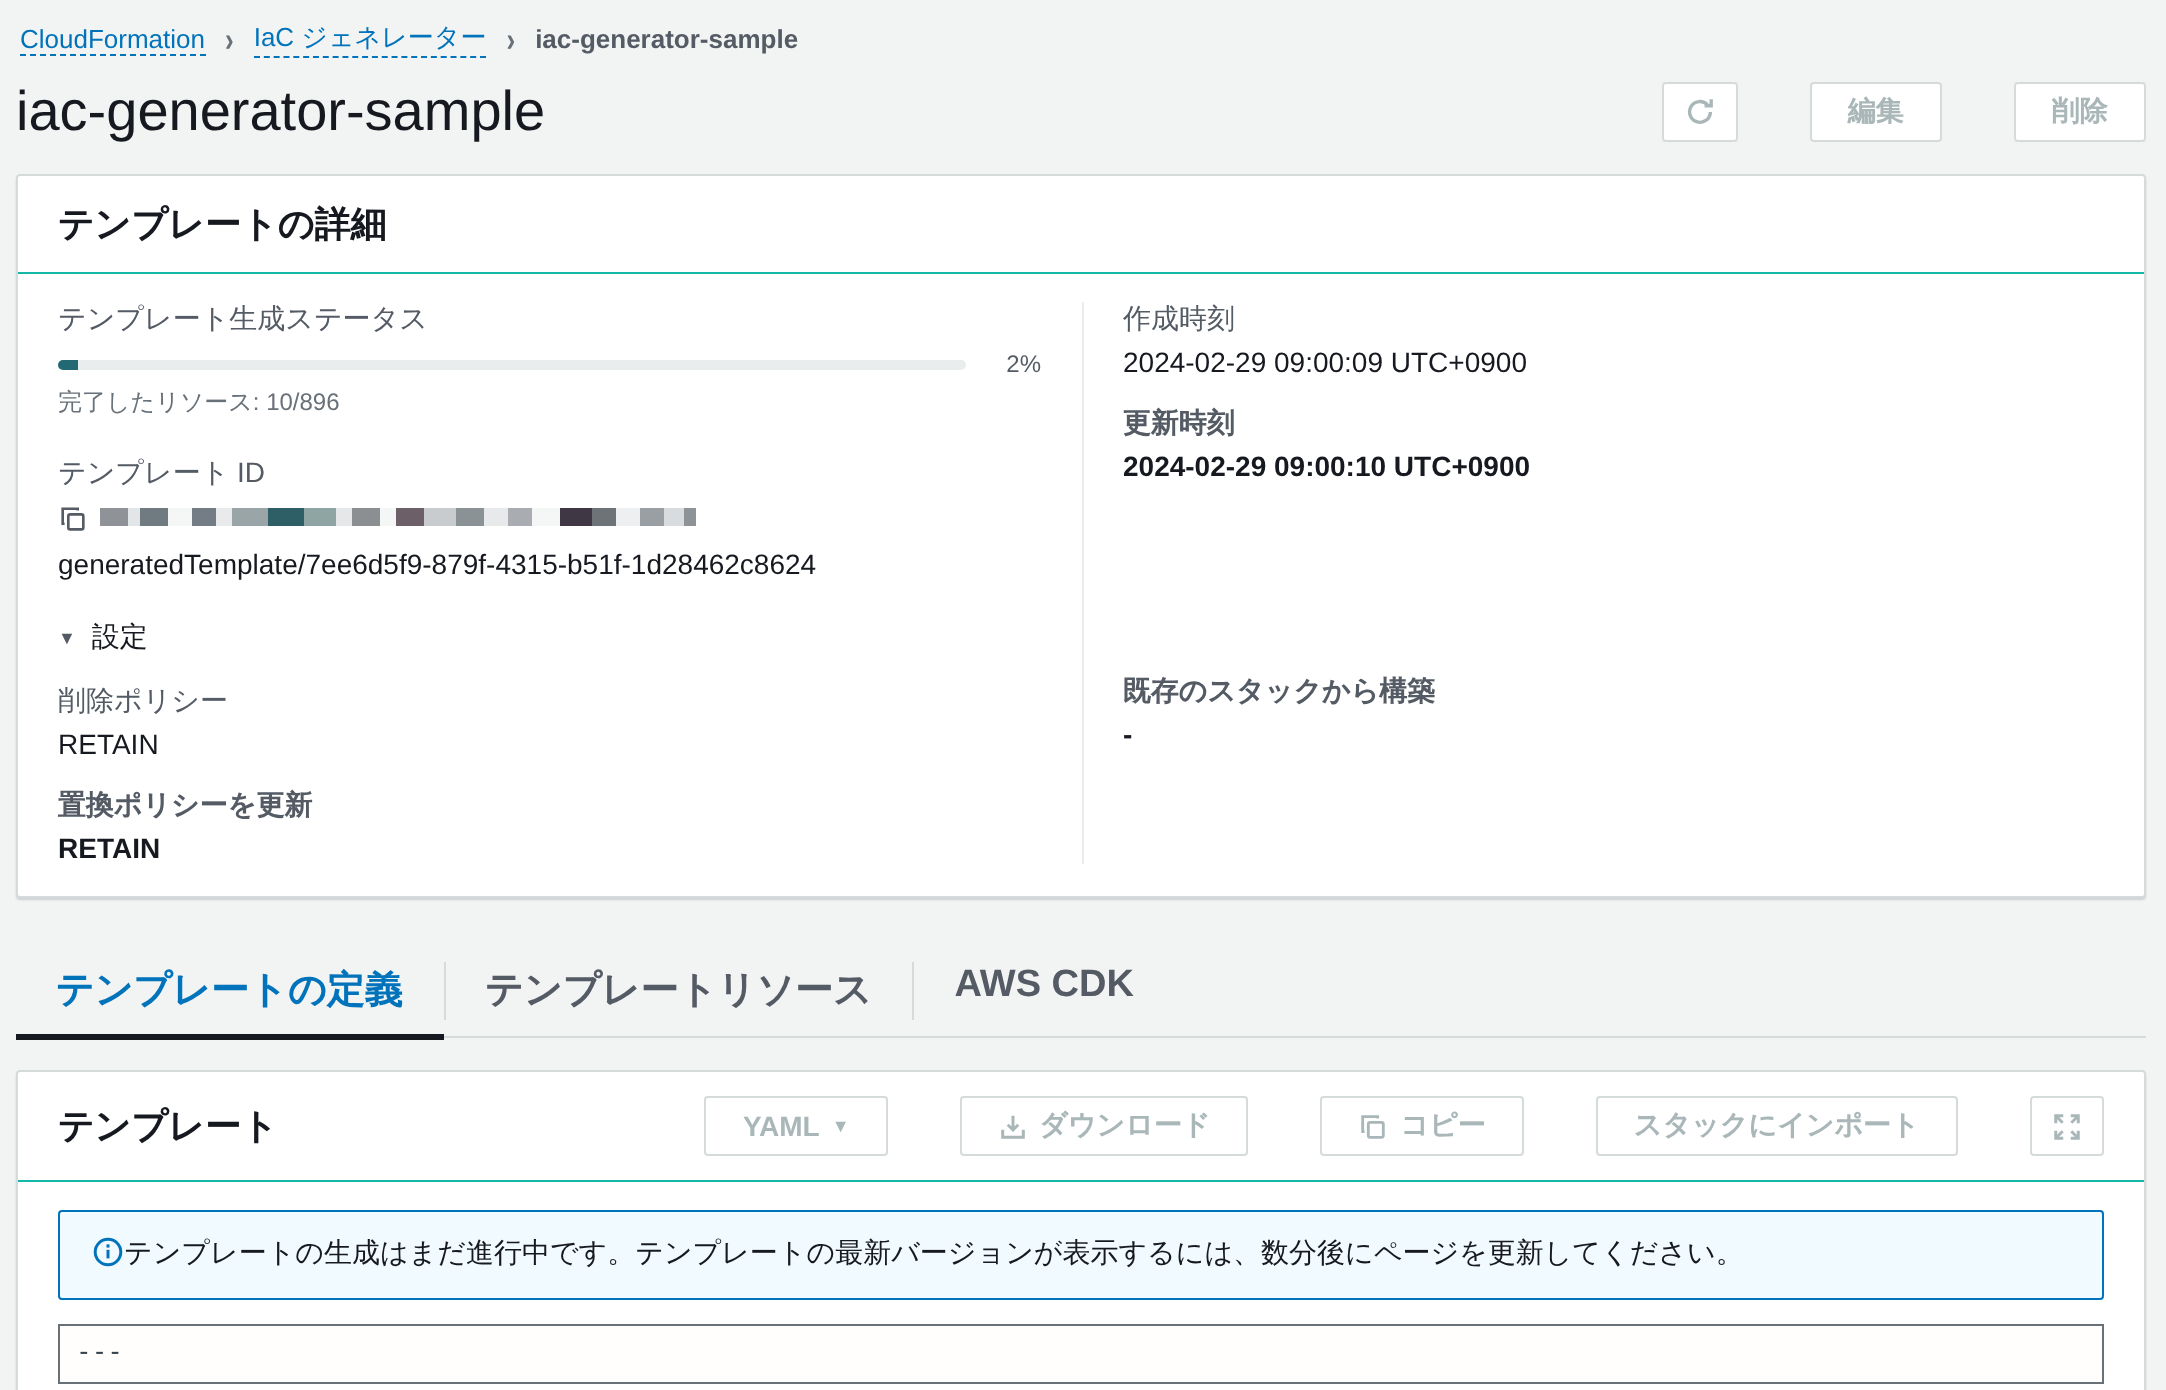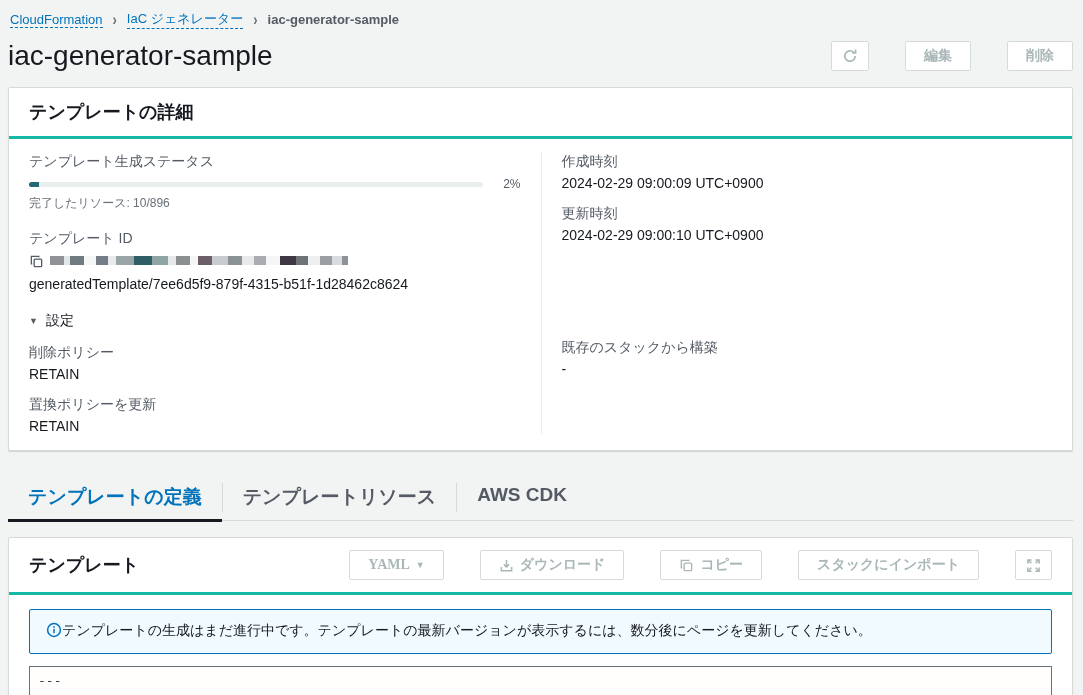--- a/index.html
+++ b/index.html
@@ -29,33 +29,33 @@
   }
   .btn svg { display:block; }
   .btn.icon-only { padding:0 10px; }
 
   
   .card {
     background:#fff; border:1px solid #d5dbdb; border-radius:2px;
     box-shadow:0 1px 1px 0 rgba(0,28,36,0.15);
   }
   .card-header {
-    padding:12px 20px; border-bottom:3px solid #14b8a6;
-    display:flex; align-items:center; justify-content:space-between;font-family:Liberation Serif, serif;
+    padding:12px 20px; border-bottom:1px solid #14b8a6;
+    display:flex; align-items:center; justify-content:space-between;
   }
   .card-title { font-size:18px; font-weight:700; color:#16191f; }
 
   
   .details-content { padding:14px 20px 16px; }
   .two-col { display:grid; grid-template-columns:1fr 1fr; }
   .col-right { border-left:1px solid #eaeded; padding-left:20px; }
   .col-left  { padding-right:20px; }
   .field-label { color:#545b64; font-size:14px; margin-bottom:4px; }
   .field-value { color:#16191f; font-size:14px; }
-  .field-group + .field-group { margin-top:14px; }
+  .field-group + .field-group { margin-top:14px;font-weight:bold; }
 
   .progress-row { display:flex; align-items:center; gap:12px; margin:6px 0 4px; }
   .progress-track { flex:1; height:5px; background:#eaeded; border-radius:3px; overflow:hidden; }
   .progress-fill { height:100%; background:#236973; min-width:10px; }
   .progress-pct { color:#545b64; font-size:12px; width:26px; text-align:right; flex:none; }
   .resources-line { color:#687078; font-size:12px; }
 
   .id-block { margin-top:18px; }
   .id-line { line-height:20px; color:#16191f; }
   .copy-icon { display:inline-block; vertical-align:-2px; margin-right:6px; color:#545b64; cursor:pointer; }

